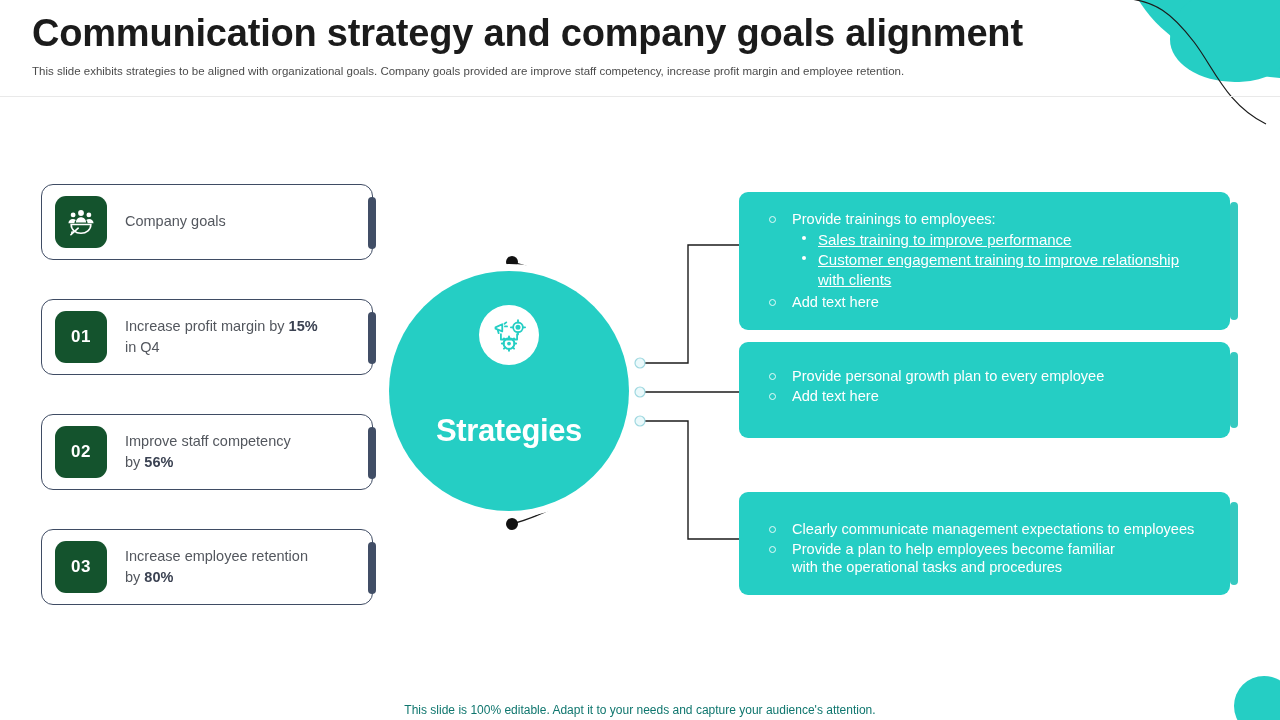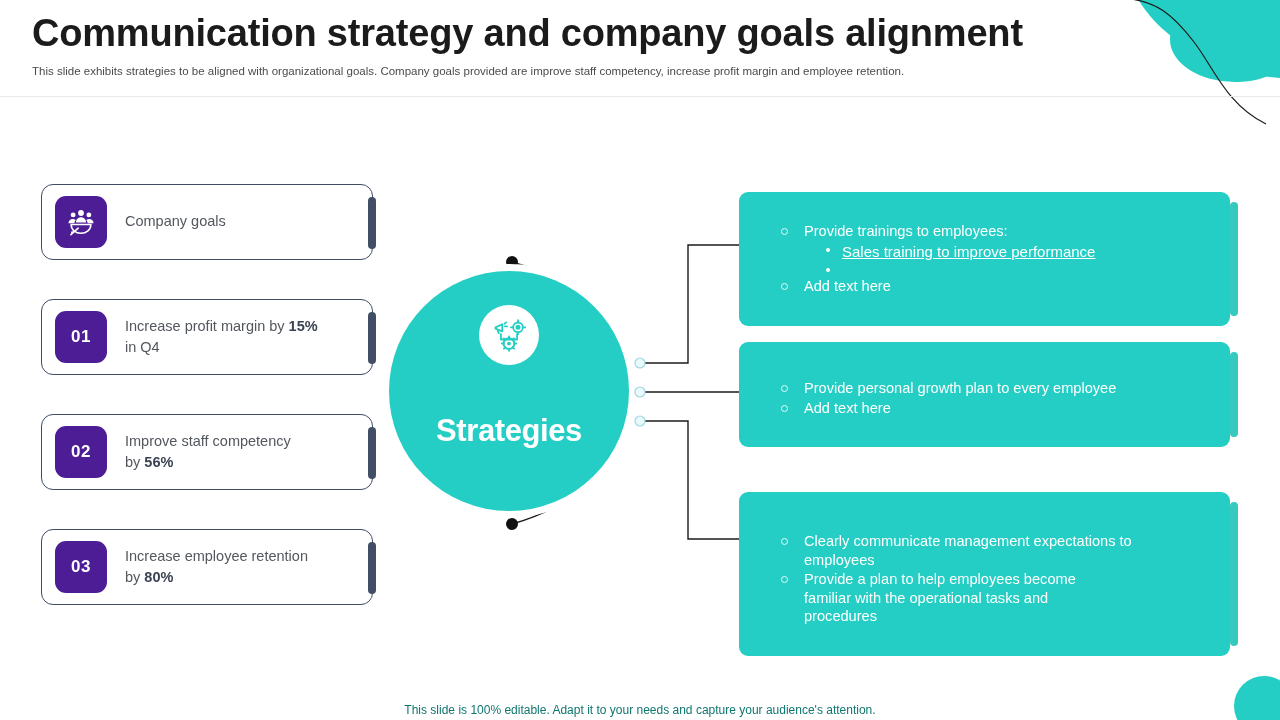--- a/index.html
+++ b/index.html
@@ -89,21 +89,21 @@
     background: #ffffff;
     box-sizing: border-box;
   }
   .goal-card .badge {
     position: absolute;
     left: 13px;
     top: 11px;
     width: 52px;
     height: 52px;
     border-radius: 11px;
-    background: #4c1d95;
+    background: #14532d;
     display: flex;
     align-items: center;
     justify-content: center;
     color: #ffffff;
     font-size: 17px;
     font-weight: bold;
     letter-spacing: 0.5px;
   }
   .goal-card .bar {
     position: absolute;
@@ -179,21 +179,21 @@
     position: absolute;
     right: -8px;
     top: 10px;
     bottom: 10px;
     width: 8px;
     background: #36C9C0;
     border-radius: 4px;
   }
   ul.bul, ul.sub {
     list-style: none;
-    margin: 16px;
+    margin: 4px;
     padding: 0;
   }
   ul.bul > li {
     position: relative;
     padding-left: 27px;
     color: #ffffff;
     font-size: 14.6px;
     line-height: 1.27;
     margin: 0 0 1px 0;
   }
@@ -354,20 +354,21 @@
       <li>
         <span class="obul"></span>
         <span>Provide trainings to employees:</span>
         <ul class="sub">
           <li>
             <span class="dbul"></span>
             <span>Sales training to improve performance</span>
           </li>
           <li>
             <span class="dbul"></span>
+            <span>Customer engagement training to improve relationship  with clients</span>
           </li>
         </ul>
       </li>
       <li>
         <span class="obul"></span>
         <span>Add text here</span>
       </li>
     </ul>
   </div>
 

